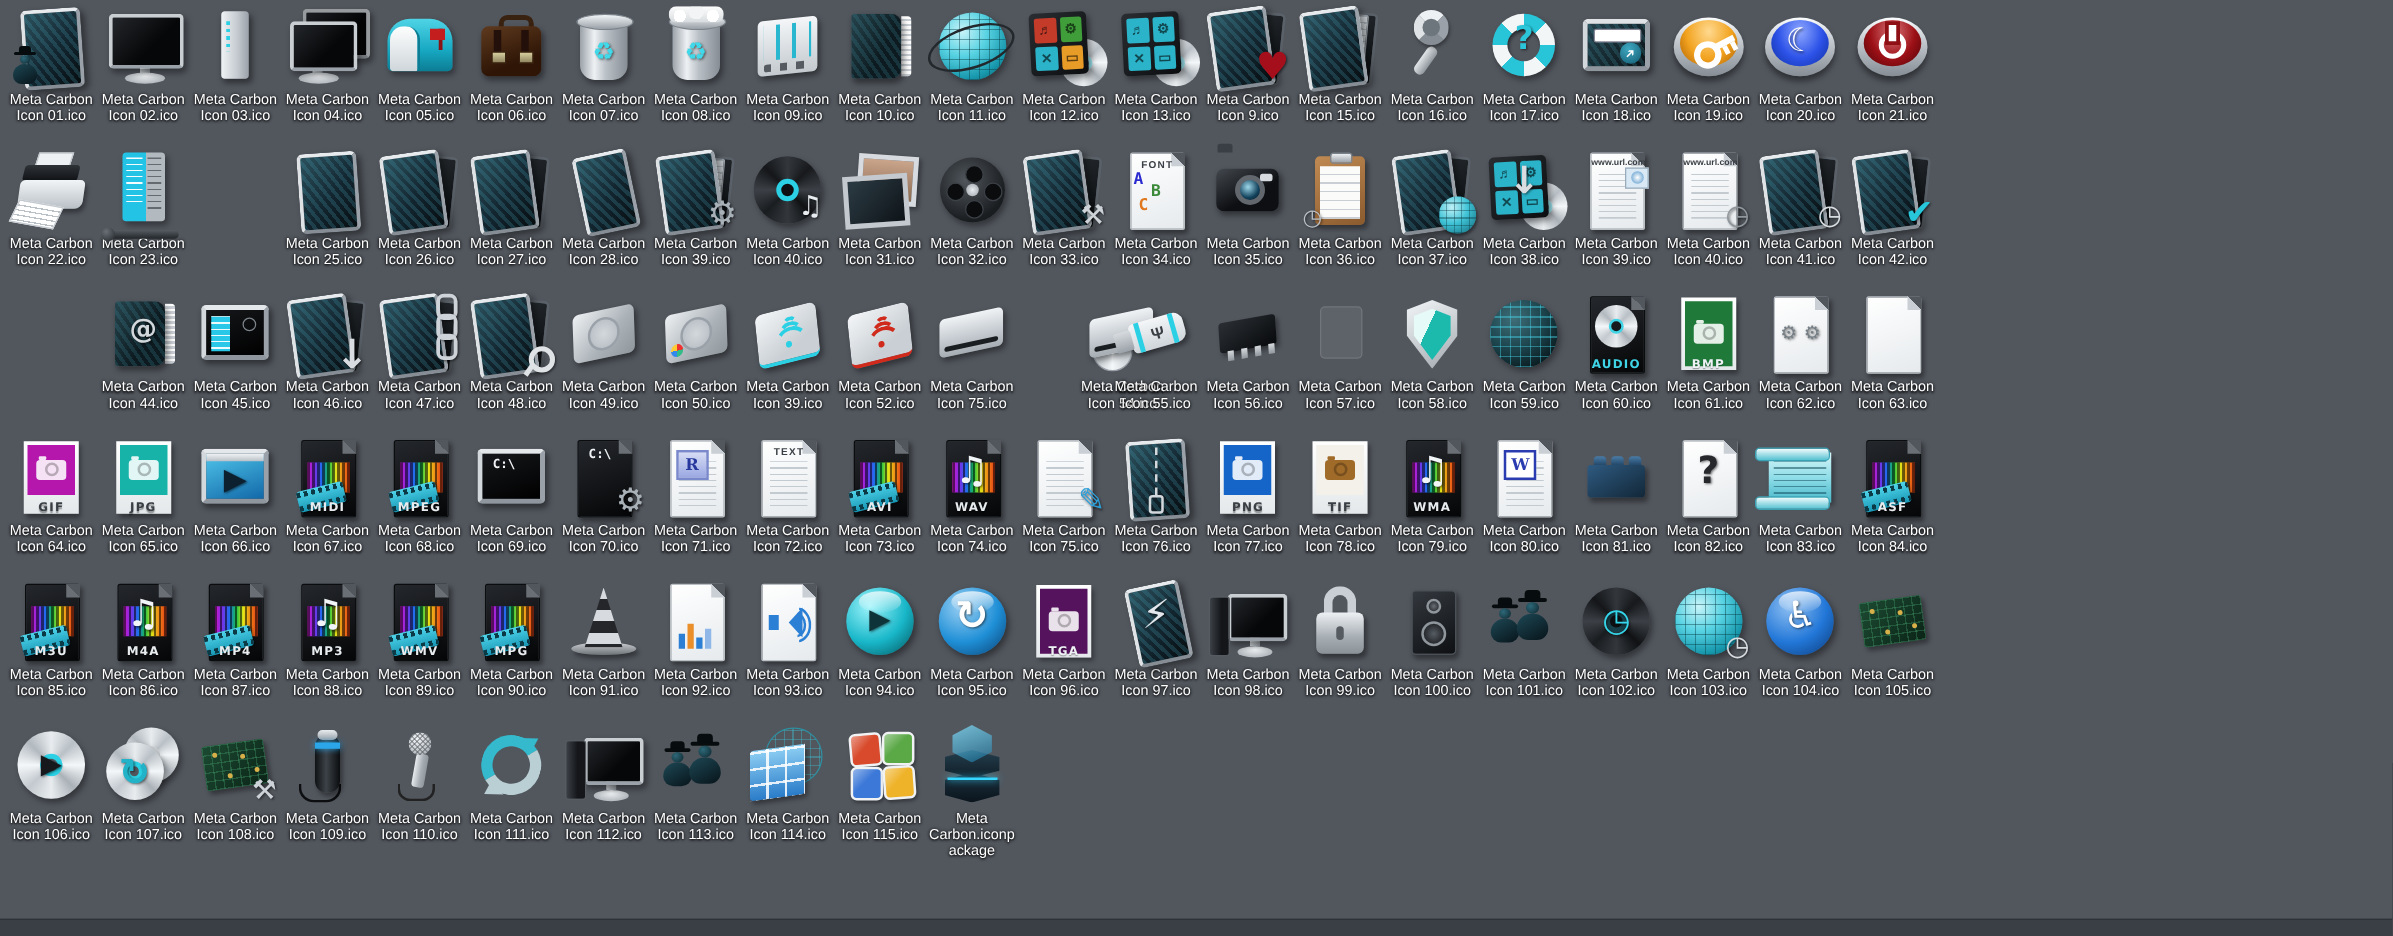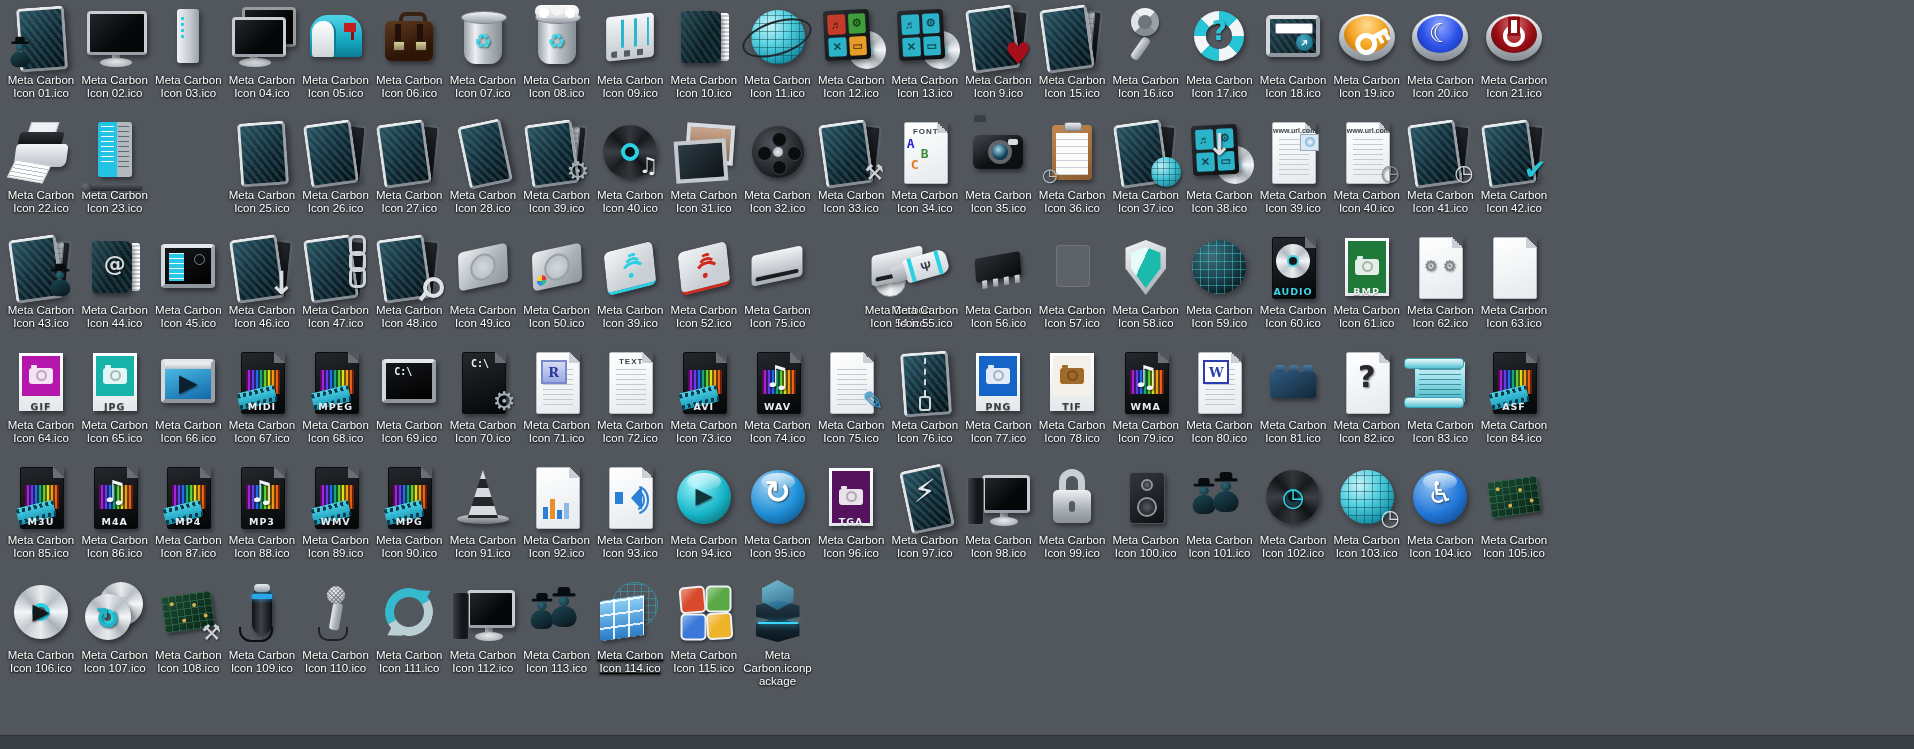--- a/index.html
+++ b/index.html
@@ -788,34 +788,20 @@
         <div class="lab">Meta Carbon Icon 41.ico</div>
       </div>
       <div class="cell" style="left: 1477px; top: 120px;">
         <div class="ibox">
           <div class="carb-back"></div>
           <div class="carb-front cf-open"></div>
           <span class="ov ov-rb" style="color: rgb(39, 198, 218); font-size: 28px;">✔</span>
         </div>
         <div class="lab">Meta Carbon Icon 42.ico</div>
       </div>
-      <div class="cell" style="left: 4px; top: 235px;">
-        <div class="ibox">
-          <div class="carb-back"></div>
-          <div class="carb-pgs"></div>
-          <div class="carb-front cf-open"></div>
-          <div class="perg" style="left: 38px; top: 26px; transform: scale(0.85);">
-            <div class="per-cr"></div>
-            <div class="per-br"></div>
-            <div class="per-h"></div>
-            <div class="per-b"></div>
-          </div>
-        </div>
-        <div class="lab">Meta Carbon Icon 43.ico</div>
-      </div>
       <div class="cell" style="left: 77.65px; top: 235px;">
         <div class="ibox">
           <div class="bk2-p"></div>
           <div class="bk2"></div>
           <span class="ov ov-c" style="color: rgb(211, 216, 220); font-size: 22px; top: 18px;">@</span>
         </div>
         <div class="lab">Meta Carbon Icon 44.ico</div>
       </div>
       <div class="cell" style="left: 151.3px; top: 235px;">
         <div class="ibox">
@@ -1515,21 +1501,21 @@
           </div>
           <div class="perg" style="left: 26px; top: 8px; transform: scale(1.05);">
             <div class="per-cr"></div>
             <div class="per-br"></div>
             <div class="per-h"></div>
             <div class="per-b"></div>
           </div>
         </div>
         <div class="lab">Meta Carbon Icon 113.ico</div>
       </div>
-      <div class="cell" style="left: 593.2px; top: 580px; text-decoration: underline;">
+      <div class="cell" style="left: 593.2px; top: 580px;">
         <div class="ibox">
           <div class="wg"></div>
           <div class="wall">
             <div class="wall-b"></div>
           </div>
         </div>
         <div class="lab">Meta Carbon Icon 114.ico</div>
       </div>
       <div class="cell" style="left: 666.85px; top: 580px;">
         <div class="ibox">

